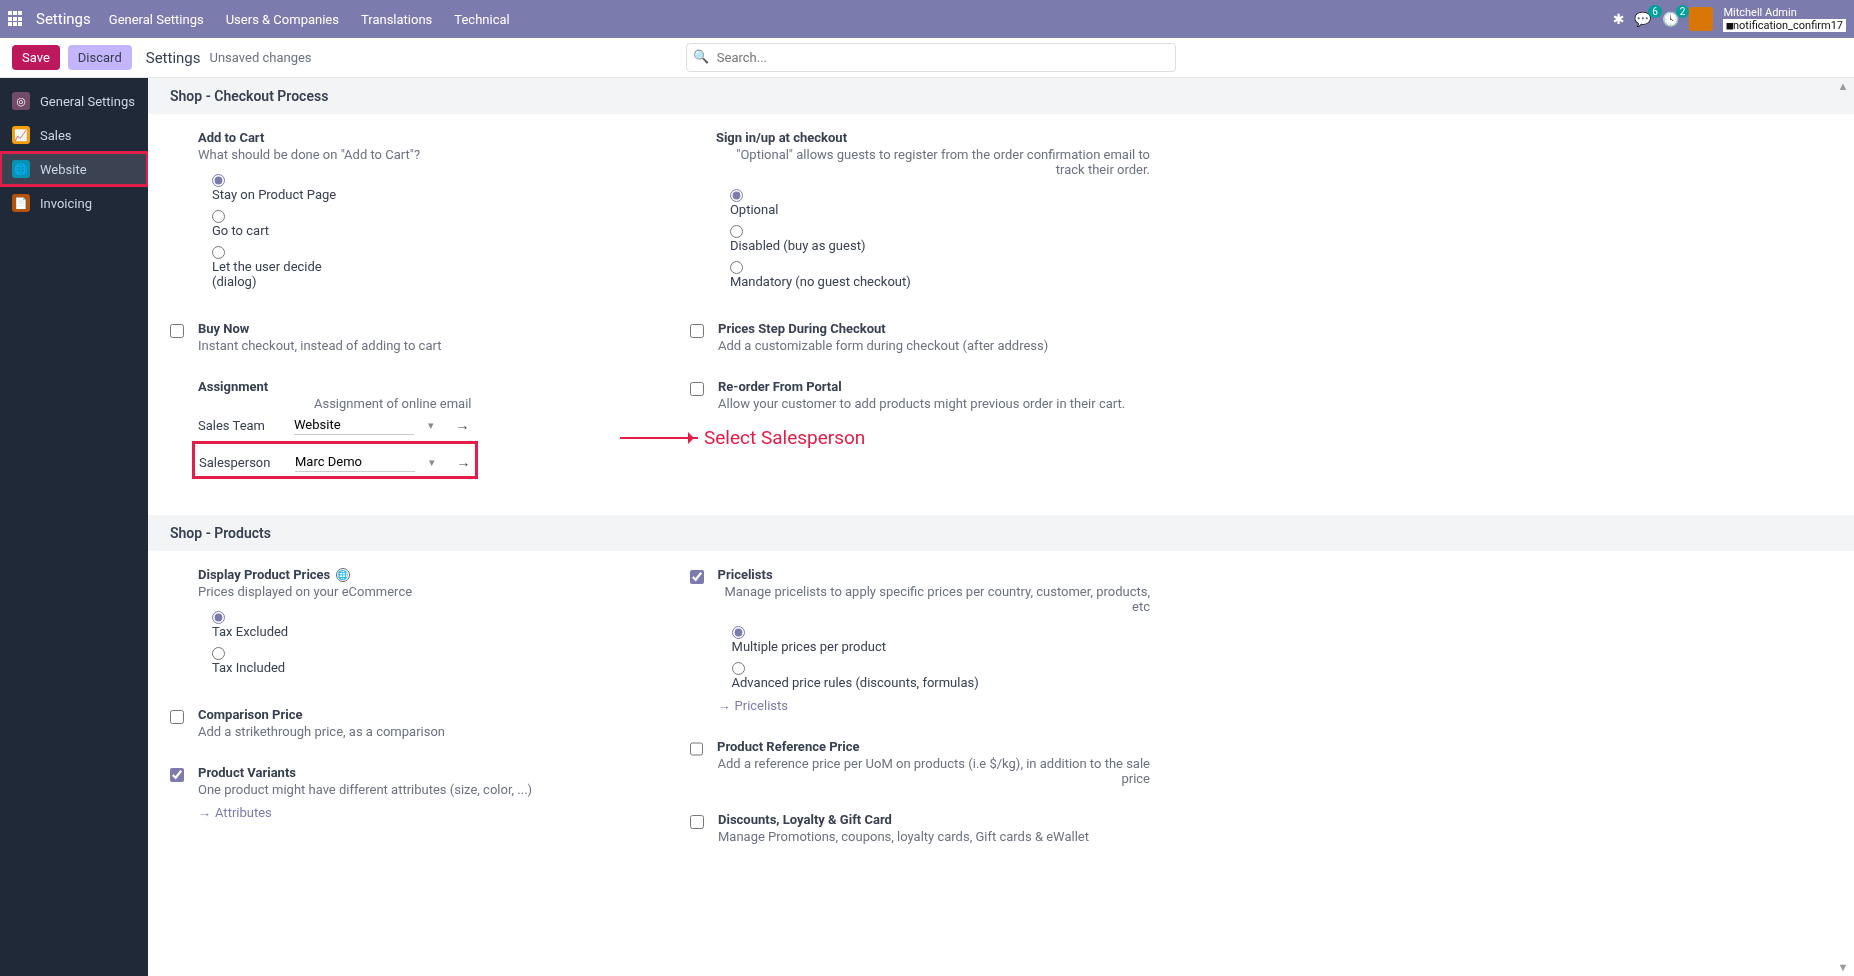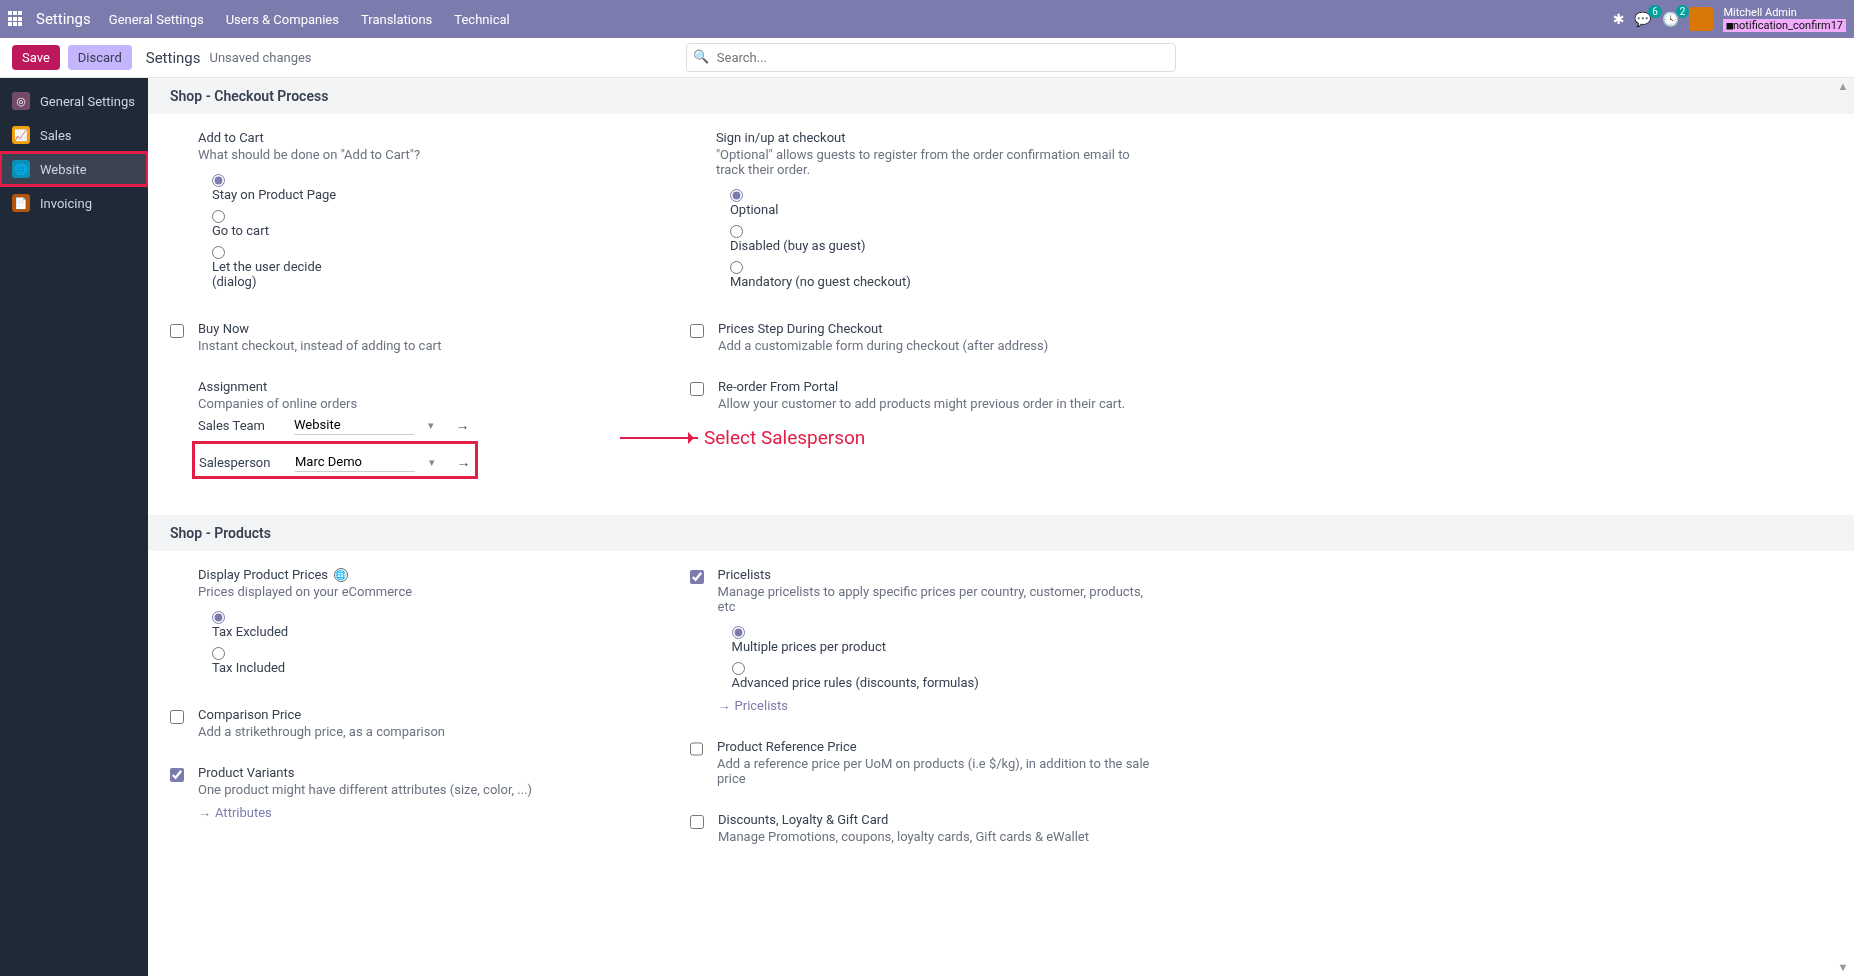--- a/index.html
+++ b/index.html
@@ -8,21 +8,21 @@
 .topbar .apps-icon { width:16px; height:16px; margin-right:12px; display:flex; flex-wrap:wrap; gap:1px; cursor:pointer; }
 .topbar .apps-icon span { width:4px; height:4px; background:#fff; }
 .topbar .brand { font-size:15px; margin-right:18px; }
 .topbar .menu { display:flex; gap:22px; }
 .topbar .menu a { color:#fff; text-decoration:none; font-size:13px; cursor:pointer; }
 .top-right { margin-left:auto; display:flex; align-items:center; gap:10px; }
 .top-right .sys-icon { color:#fff; cursor:pointer; position:relative; font-size:14px; }
 .badge { position:absolute; top:-6px; right:-10px; background:#00A09D; color:#fff; font-size:10px; border-radius:8px; padding:0 4px; line-height:13px; }
 .avatar { width:24px; height:24px; border-radius:3px; background:#d97706; }
 .user-block { display:flex; flex-direction:column; font-size:11px; line-height:13px; }
-.user-block .notif { background:#f0abfc; color:#111; font-family:monospace; padding:0 3px; }
+.user-block .notif { background:#ffffff; color:#111; font-family:monospace; padding:0 3px; }
 
 .actionbar { height:40px; display:flex; align-items:center; padding:6px 12px; gap:8px; border-bottom:1px solid #e5e5e5; background:#fff; }
 .btn { padding:5px 10px; border-radius:4px; font-size:13px; cursor:pointer; border:none; }
 .btn-primary { background:#be185d; color:#fff; }
 .btn-light { background:#c4b5fd; color:#374151; }
 .breadcrumb { margin-left:6px; font-size:15px; color:#374151; }
 .status { margin-left:1px; color:#6b7280; font-size:13px; }
 .search-wrap { margin-left:auto; margin-right:auto; width:490px; position:relative; transform:translateX(-150px); }
 .search-wrap input { width:100%; padding:6px 10px 6px 30px; border:1px solid #ddd; border-radius:4px; font-size:13px; }
 .search-wrap .sicon { position:absolute; left:8px; top:6px; color:#888; }
@@ -35,22 +35,22 @@
 .side-item.highlighted { outline:3px solid #e11d48; outline-offset:-2px; }
 
 .content { flex:1; overflow-y:auto; background:#fff; position:relative; }
 .section-head { background:#f3f4f6; padding:10px 22px; font-weight:600; color:#374151; font-size:14px; }
 .section-body { padding:16px 22px; }
 .two-col { display:flex; gap:60px; }
 .col { flex:1; max-width:460px; }
 .setting-block { display:flex; gap:14px; margin-bottom:26px; }
 .chk { width:14px; height:14px; margin-top:3px; cursor:pointer; accent-color:#7C7BAD; }
 .chk-spacer { width:14px; }
-.setting-title { font-weight:400; color:#374151; font-size:13px; display:flex; align-items:center; gap:6px; }
-.setting-desc { color:#6b7280; font-size:13px; margin-top:2px; }
+.setting-title { font-weight:700; color:#374151; font-size:13px; display:flex; align-items:center; gap:6px; }
+.setting-desc { color:#6b7280; font-size:13px; margin-top:2px;text-align:right; }
 .options { margin-top:10px; padding-left:14px; }
 .radio-row { display:flex; align-items:flex-start; margin-bottom:6px; cursor:pointer;flex-direction:column; }
 .radio-row input { margin-top:2px; accent-color:#7C7BAD; }
 .field-row { display:flex; align-items:center; margin-top:4px; gap:18px; }
 .field-label { width:78px; color:#374151; font-size:13px; }
 .field-input { border:none; border-bottom:1px solid #ccc; width:120px; font-size:13px; padding:2px 0; background:transparent; }
 .caret { color:#888; font-size:11px; margin-left:-4px; cursor:pointer; }
 .arrow-link { color:#374151; cursor:pointer; font-size:14px; margin-left:4px; }
 .link-row { color:#7C7BAD; cursor:pointer; margin-top:8px; font-size:13px; display:flex; align-items:center; gap:4px; }
 .globe-icon { width:14px; height:14px; border:1.5px solid #666; border-radius:50%; position:relative; font-size:9px; display:flex; align-items:center; justify-content:center; color:#666; }
@@ -161,21 +161,21 @@
             <input type="checkbox" class="chk" style="">
             <div>
               <div class="setting-title">Buy Now</div>
               <div class="setting-desc">Instant checkout, instead of adding to cart</div>
             </div>
           </div>
           <div class="setting-block" style="position:relative">
             <div class="chk-spacer"></div>
             <div>
               <div class="setting-title">Assignment</div>
-              <div class="setting-desc">Companies of online orders</div>
+              <div class="setting-desc">Assignment of online email</div>
               <div class="field-row">
                 <span class="field-label">Sales Team</span>
                 <input class="field-input" value="Website" style="">
                 <span class="caret">▾</span>
                 <span class="arrow-link">→</span>
               </div>
               <div class="highlight-box" style="margin-top:6px">
                 <div class="field-row">
                   <span class="field-label">Salesperson</span>
                   <input class="field-input" value="Marc Demo" style="">

